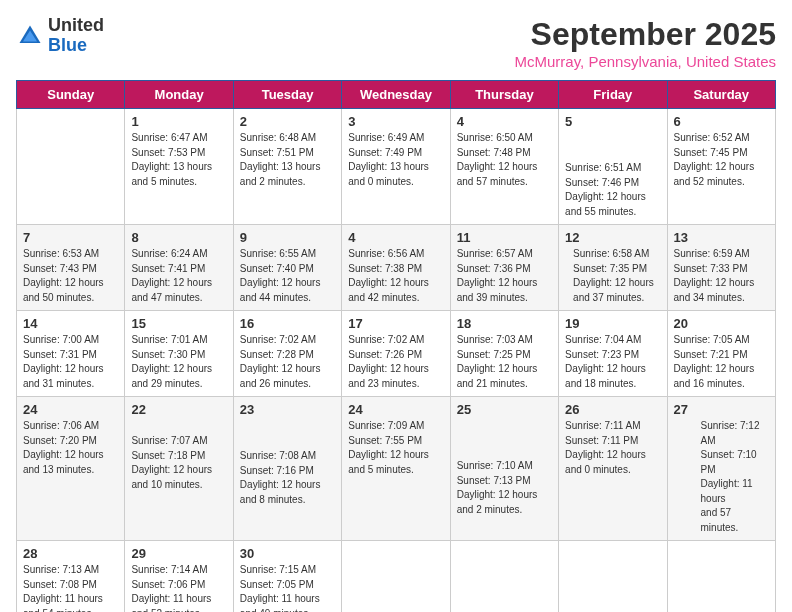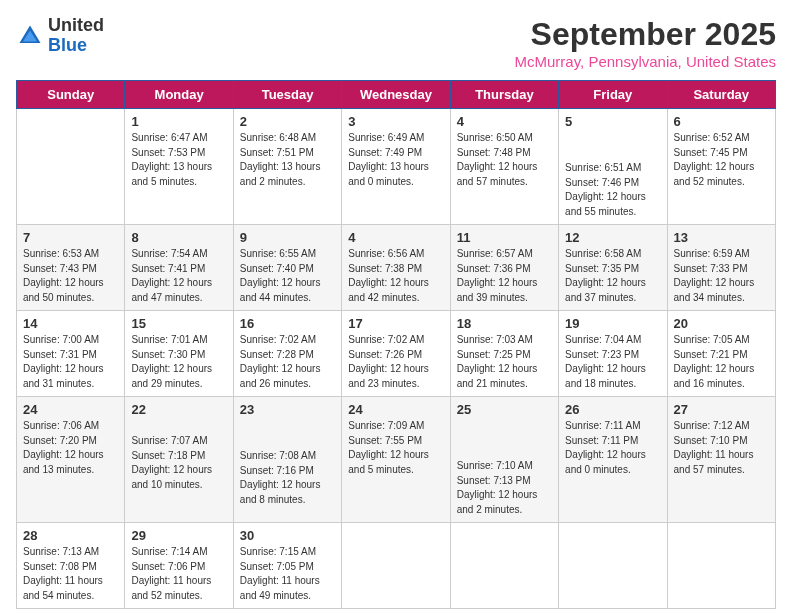--- a/index.html
+++ b/index.html
@@ -166,21 +166,21 @@
       <tr class="row-shaded">
         <td>
           <span class="day-number">7</span>
           <div class="day-info" style="white-space: pre-line;">Sunrise: 6:53 AM
 Sunset: 7:43 PM
 Daylight: 12 hours
 and 50 minutes.</div>
         </td>
         <td>
           <span class="day-number">8</span>
-          <div class="day-info" style="white-space: pre-line;">Sunrise: 7:54 AM
+          <div class="day-info" style="white-space: pre-line;">Sunrise: 6:24 AM
 Sunset: 7:41 PM
 Daylight: 12 hours
 and 47 minutes.</div>
         </td>
         <td>
           <span class="day-number">9</span>
           <div class="day-info" style="white-space: pre-line;">Sunrise: 6:55 AM
 Sunset: 7:40 PM
 Daylight: 12 hours
 and 44 minutes.</div>
@@ -194,21 +194,21 @@
         </td>
         <td>
           <span class="day-number">11</span>
           <div class="day-info" style="white-space: pre-line;">Sunrise: 6:57 AM
 Sunset: 7:36 PM
 Daylight: 12 hours
 and 39 minutes.</div>
         </td>
         <td>
           <span class="day-number">12</span>
-          <div class="day-info" style="white-space: pre-line;">Sunrise: 6:58 AM
+          <div class="day-info" style="white-space: pre-line; margin-left: 8px;">Sunrise: 6:58 AM
 Sunset: 7:35 PM
 Daylight: 12 hours
 and 37 minutes.</div>
         </td>
         <td>
           <span class="day-number">13</span>
           <div class="day-info" style="white-space: pre-line;">Sunrise: 6:59 AM
 Sunset: 7:33 PM
 Daylight: 12 hours
 and 34 minutes.</div>
@@ -303,21 +303,21 @@
         </td>
         <td>
           <span class="day-number">26</span>
           <div class="day-info" style="white-space: pre-line;">Sunrise: 7:11 AM
 Sunset: 7:11 PM
 Daylight: 12 hours
 and 0 minutes.</div>
         </td>
         <td>
           <span class="day-number">27</span>
-          <div class="day-info" style="white-space: pre-line;">Sunrise: 7:12 AM
+          <div class="day-info" style="white-space: pre-line; margin-left: 27px;">Sunrise: 7:12 AM
 Sunset: 7:10 PM
 Daylight: 11 hours
 and 57 minutes.</div>
         </td>
       </tr>
       <tr class="row-white">
         <td>
           <span class="day-number">28</span>
           <div class="day-info" style="white-space: pre-line;">Sunrise: 7:13 AM
 Sunset: 7:08 PM

